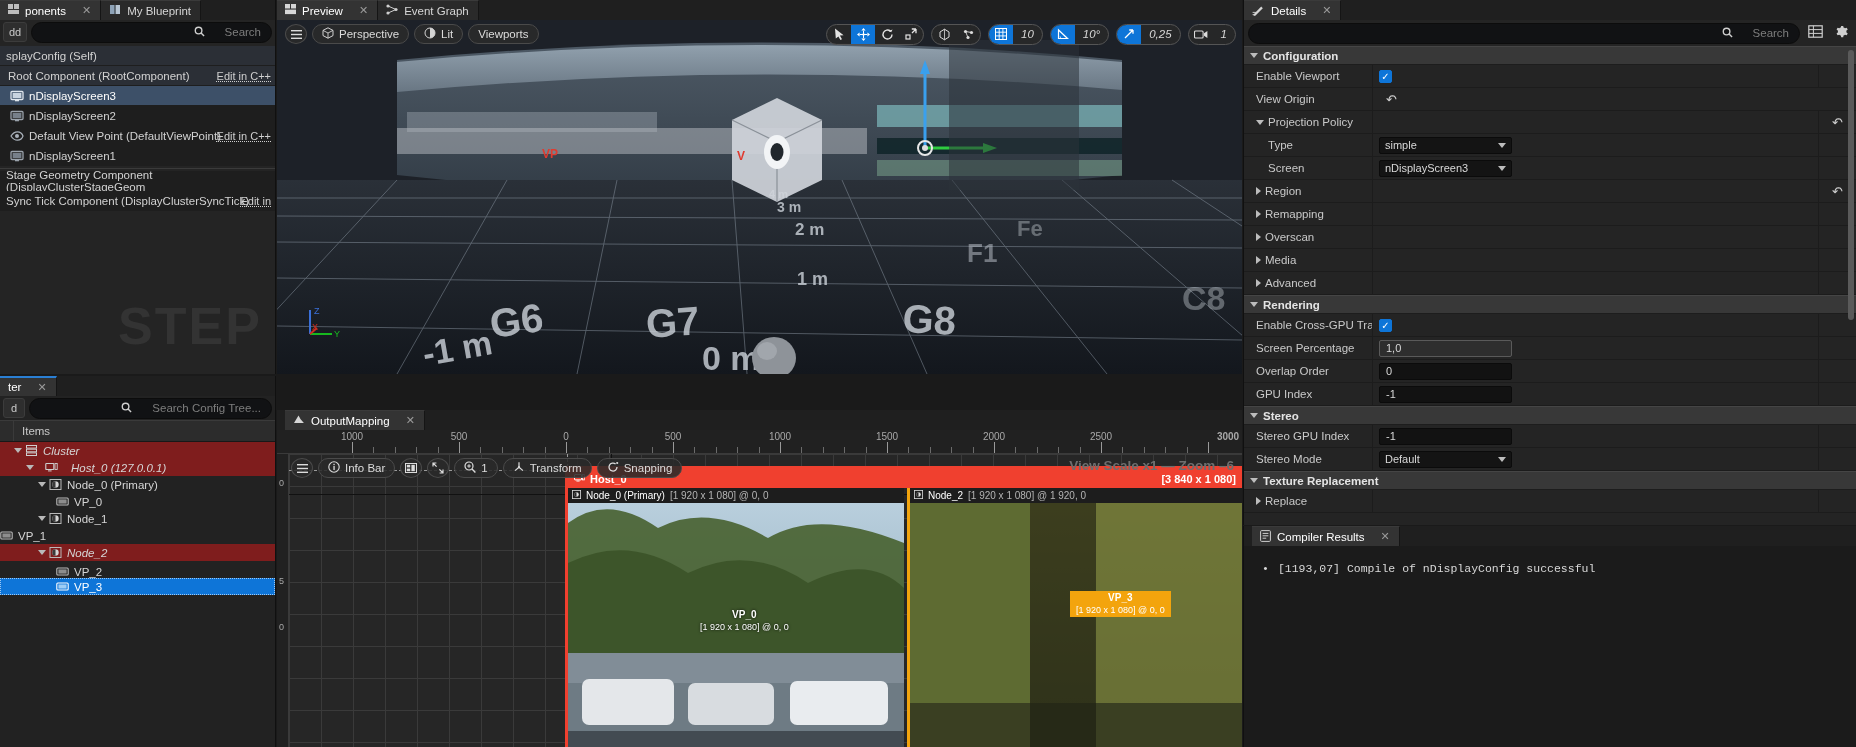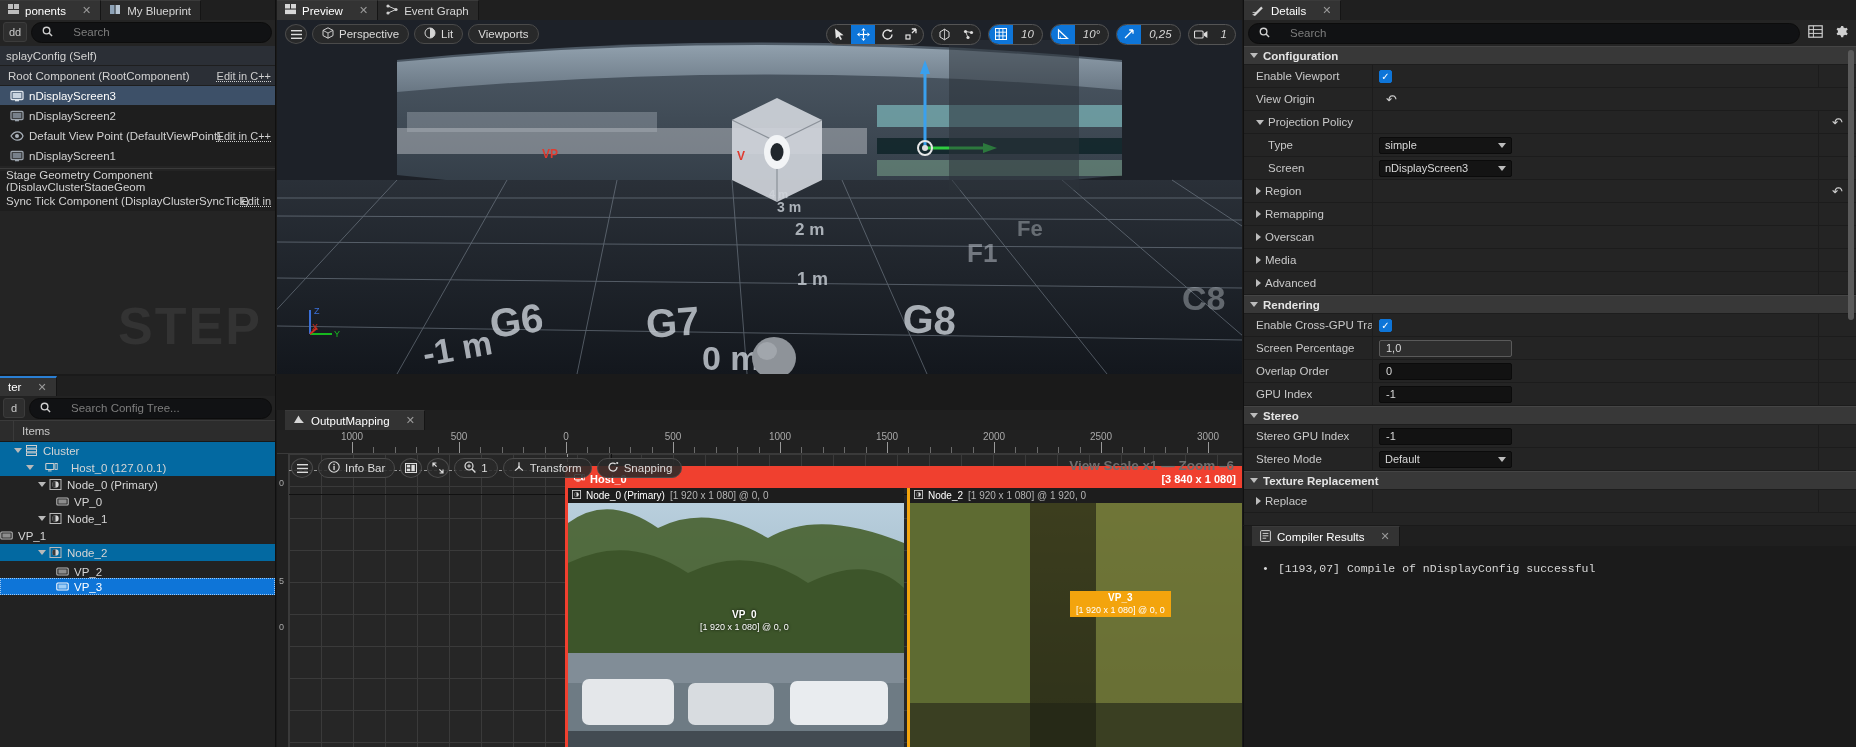--- a/index.html
+++ b/index.html
@@ -30,21 +30,21 @@
   .sbtn {
     height: 20px; min-width: 22px; padding: 0 5px;
     background: #2e2e2e; border: 1px solid #3c3c3c; border-radius: 3px;
     display: flex; align-items: center; justify-content: center;
     font-size: 11px; color: #c8c8c8;
   }
   .sfield {
     flex: 1; height: 21px; margin-left: 4px;
     background: #111214; border: 1px solid #0c0c0c; border-radius: 11px;
     display: flex; align-items: center; gap: 20px; padding: 0 10px;
-    font-size: 11.5px; color: #7d7d7d;
+    font-size: 11.5px; color: #7d7d7d; justify-content: flex-end;
   }
 
   
   #components-panel {
     position: absolute; left: 0; top: 0; width: 276px; height: 374px;
     background: #242424; border-right: 1px solid #101010;
   }
   .comp-list { position: absolute; top: 46px; left: 0; right: 0; bottom: 0; background: #242424; }
   .comp-row {
     display: flex; align-items: center; height: 20px;
@@ -75,21 +75,21 @@
     height: 22px; background: #2c2c2c; border-top: 1px solid #3a3a3a;
     border-bottom: 1px solid #181818;
     display: flex; align-items: center; font-size: 11.5px; color: #c8c8c8;
   }
   .tree-head .grip { width: 14px; height: 100%; border-right: 1px solid #3a3a3a; }
   .tree-head .lbl { padding-left: 8px; }
   .tnode {
     display: flex; align-items: center; height: 17px;
     font-size: 11.5px; color: #d5d5d5; white-space: nowrap;
   }
-  .tnode.shade { background: #0369a1; }
+  .tnode.shade { background: #7f1d1d; font-style: italic; }
   .tnode.selected { background: #0e75d8; color: #ffffff; outline: 1px dotted #9ec8f3; outline-offset: -1px; }
   .caret { width: 0; height: 0; margin-right: 3px; flex: 0 0 auto;
            border-left: 4.5px solid transparent; border-right: 4.5px solid transparent;
            border-top: 5px solid #b9b9b9; }
   .tico { width: 13px; height: 13px; margin-right: 5px; flex: 0 0 13px; }
 
   
   #viewport-panel { position: absolute; left: 277px; top: 0; width: 965px; height: 374px; }
   .vp-toolbar {
     position: absolute; top: 22px; left: 0; right: 0; height: 24px;
@@ -705,21 +705,21 @@
         <div class="lab" style="left:396px;">500</div>
       <div class="tkM" style="left:503px;"></div>
         <div class="lab" style="left:503px;">1000</div>
       <div class="tkM" style="left:610px;"></div>
         <div class="lab" style="left:610px;">1500</div>
       <div class="tkM" style="left:717px;"></div>
         <div class="lab" style="left:717px;">2000</div>
       <div class="tkM" style="left:824px;"></div>
         <div class="lab" style="left:824px;">2500</div>
       <div class="tkM" style="left:931px;"></div>
-        <div class="lab" style="left:931px;">3000</div>
+        <div class="lab" style="left:951px;font-weight:bold;">3000</div>
       <div class="tk" style="left:96px;"></div>
         <div class="tk" style="left:118px;"></div>
         <div class="tk" style="left:139px;"></div>
         <div class="tk" style="left:161px;"></div>
       <div class="tk" style="left:203px;"></div>
         <div class="tk" style="left:225px;"></div>
         <div class="tk" style="left:246px;"></div>
         <div class="tk" style="left:268px;"></div>
       <div class="tk" style="left:310px;"></div>
         <div class="tk" style="left:332px;"></div>

